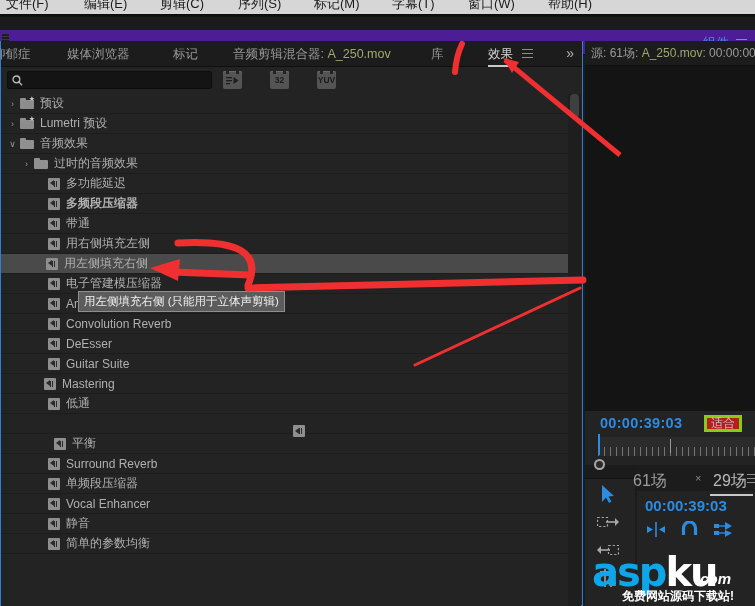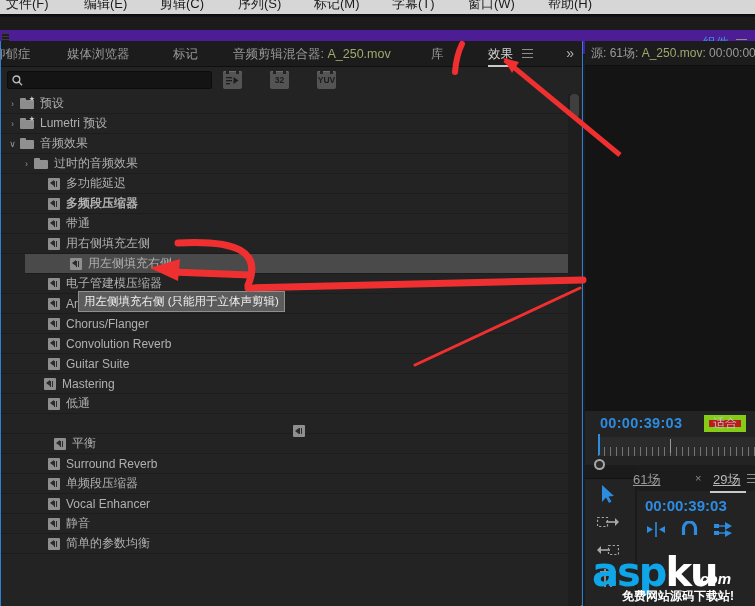--- a/index.html
+++ b/index.html
@@ -157,21 +157,21 @@
   .src-header .t .mv{color:#9fa96f;}
   .src-body{
     position:absolute;left:0;top:25px;width:170px;height:345px;background:#141414;
   }
   .src-tc{
     position:absolute;left:15px;top:374px;
     color:#2d8ce0;font-size:14.5px;font-weight:bold;letter-spacing:.3px;
   }
   .fit-sel{
     position:absolute;left:119px;top:374px;height:17px;
-    border:5px solid #84cc16;color:#c2c2c2;font-size:12px;
+    border:3px solid #84cc16;color:#c2c2c2;font-size:12px;
     padding:0 4px;display:flex;align-items:center;box-sizing:border-box;
     background:#b91c1c;
   }
   .src-ruler{
     position:absolute;left:13px;top:396px;width:157px;height:19px;background:#2b2b2b;
   }
   .src-ruler .ticks{
     position:absolute;left:0;bottom:0;width:100%;height:9px;
     background-image:repeating-linear-gradient(to right,#747474 0 1px,transparent 1px 6px);
   }
@@ -193,21 +193,21 @@
   }
 
   
   .tl-panel{
     position:absolute;left:637px;top:465px;width:118px;height:141px;background:#232323;
   }
   .tl-tabs{
     position:absolute;left:0;top:0;width:118px;height:26px;background:#1c1c1c;
   }
   .tl-tab{
-    position:absolute;top:6px;font-size:13px;color:#9b9b9b;white-space:nowrap;text-decoration:underline;
+    position:absolute;top:6px;font-size:16px;color:#9b9b9b;white-space:nowrap;
   }
   .tl-tab.active{color:#b8b8b8;}
   .tl-tab.active:after{
     content:"";position:absolute;left:-3px;right:-6px;bottom:-4px;height:2px;background:#c9c9c9;
   }
   .tl-close{position:absolute;top:7px;left:58px;color:#8a8a8a;font-size:11px;}
   .tl-tc{
     position:absolute;left:8px;top:32px;color:#2d8ce0;font-size:15px;font-weight:bold;
   }
   .tl-icons{position:absolute;left:10px;top:56px;display:flex;gap:16px;align-items:center;}
@@ -348,44 +348,44 @@
         <div class="trow" style="padding-left: 34px;">
           <span class="arw"></span>
           <span class="ic-fx"></span>
           <span class="tname">带通</span>
         </div>
         <div class="trow" style="padding-left: 34px;">
           <span class="arw"></span>
           <span class="ic-fx"></span>
           <span class="tname">用右侧填充左侧</span>
         </div>
-        <div class="trow sel" style="padding-left: 32px; margin-left: 24px;">
+        <div class="trow sel" style="padding-left: 32px;">
           <span class="arw"></span>
           <span class="ic-fx"></span>
           <span class="tname">用左侧填充右侧</span>
         </div>
         <div class="trow" style="padding-left: 34px;">
           <span class="arw"></span>
           <span class="ic-fx"></span>
           <span class="tname">电子管建模压缩器</span>
         </div>
         <div class="trow" style="padding-left: 34px;">
           <span class="arw"></span>
           <span class="ic-fx"></span>
           <span class="tname">Analog Delay</span>
         </div>
         <div class="trow" style="padding-left: 34px;">
           <span class="arw"></span>
           <span class="ic-fx"></span>
-          <span class="tname">Chorus/Flanger</span>
-        </div>
-        <div class="trow" style="padding-left: 34px;">
-          <span class="arw"></span>
-          <span class="ic-fx"></span>
           <span class="tname">Convolution Reverb</span>
+        </div>
+        <div class="trow" style="padding-left: 34px;">
+          <span class="arw"></span>
+          <span class="ic-fx"></span>
+          <span class="tname">DeEsser</span>
         </div>
         <div class="trow" style="padding-left: 34px;">
           <span class="arw"></span>
           <span class="ic-fx"></span>
           <span class="tname">Guitar Suite</span>
         </div>
         <div class="trow" style="padding-left: 30px;">
           <span class="arw"></span>
           <span class="ic-fx"></span>
           <span class="tname">Mastering</span>

